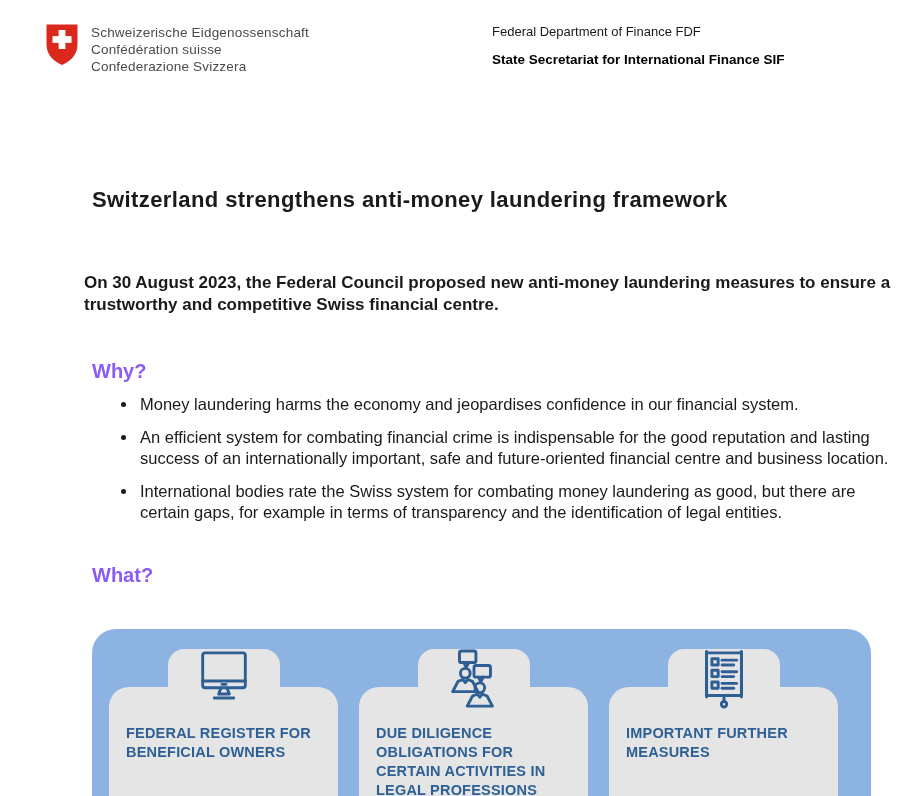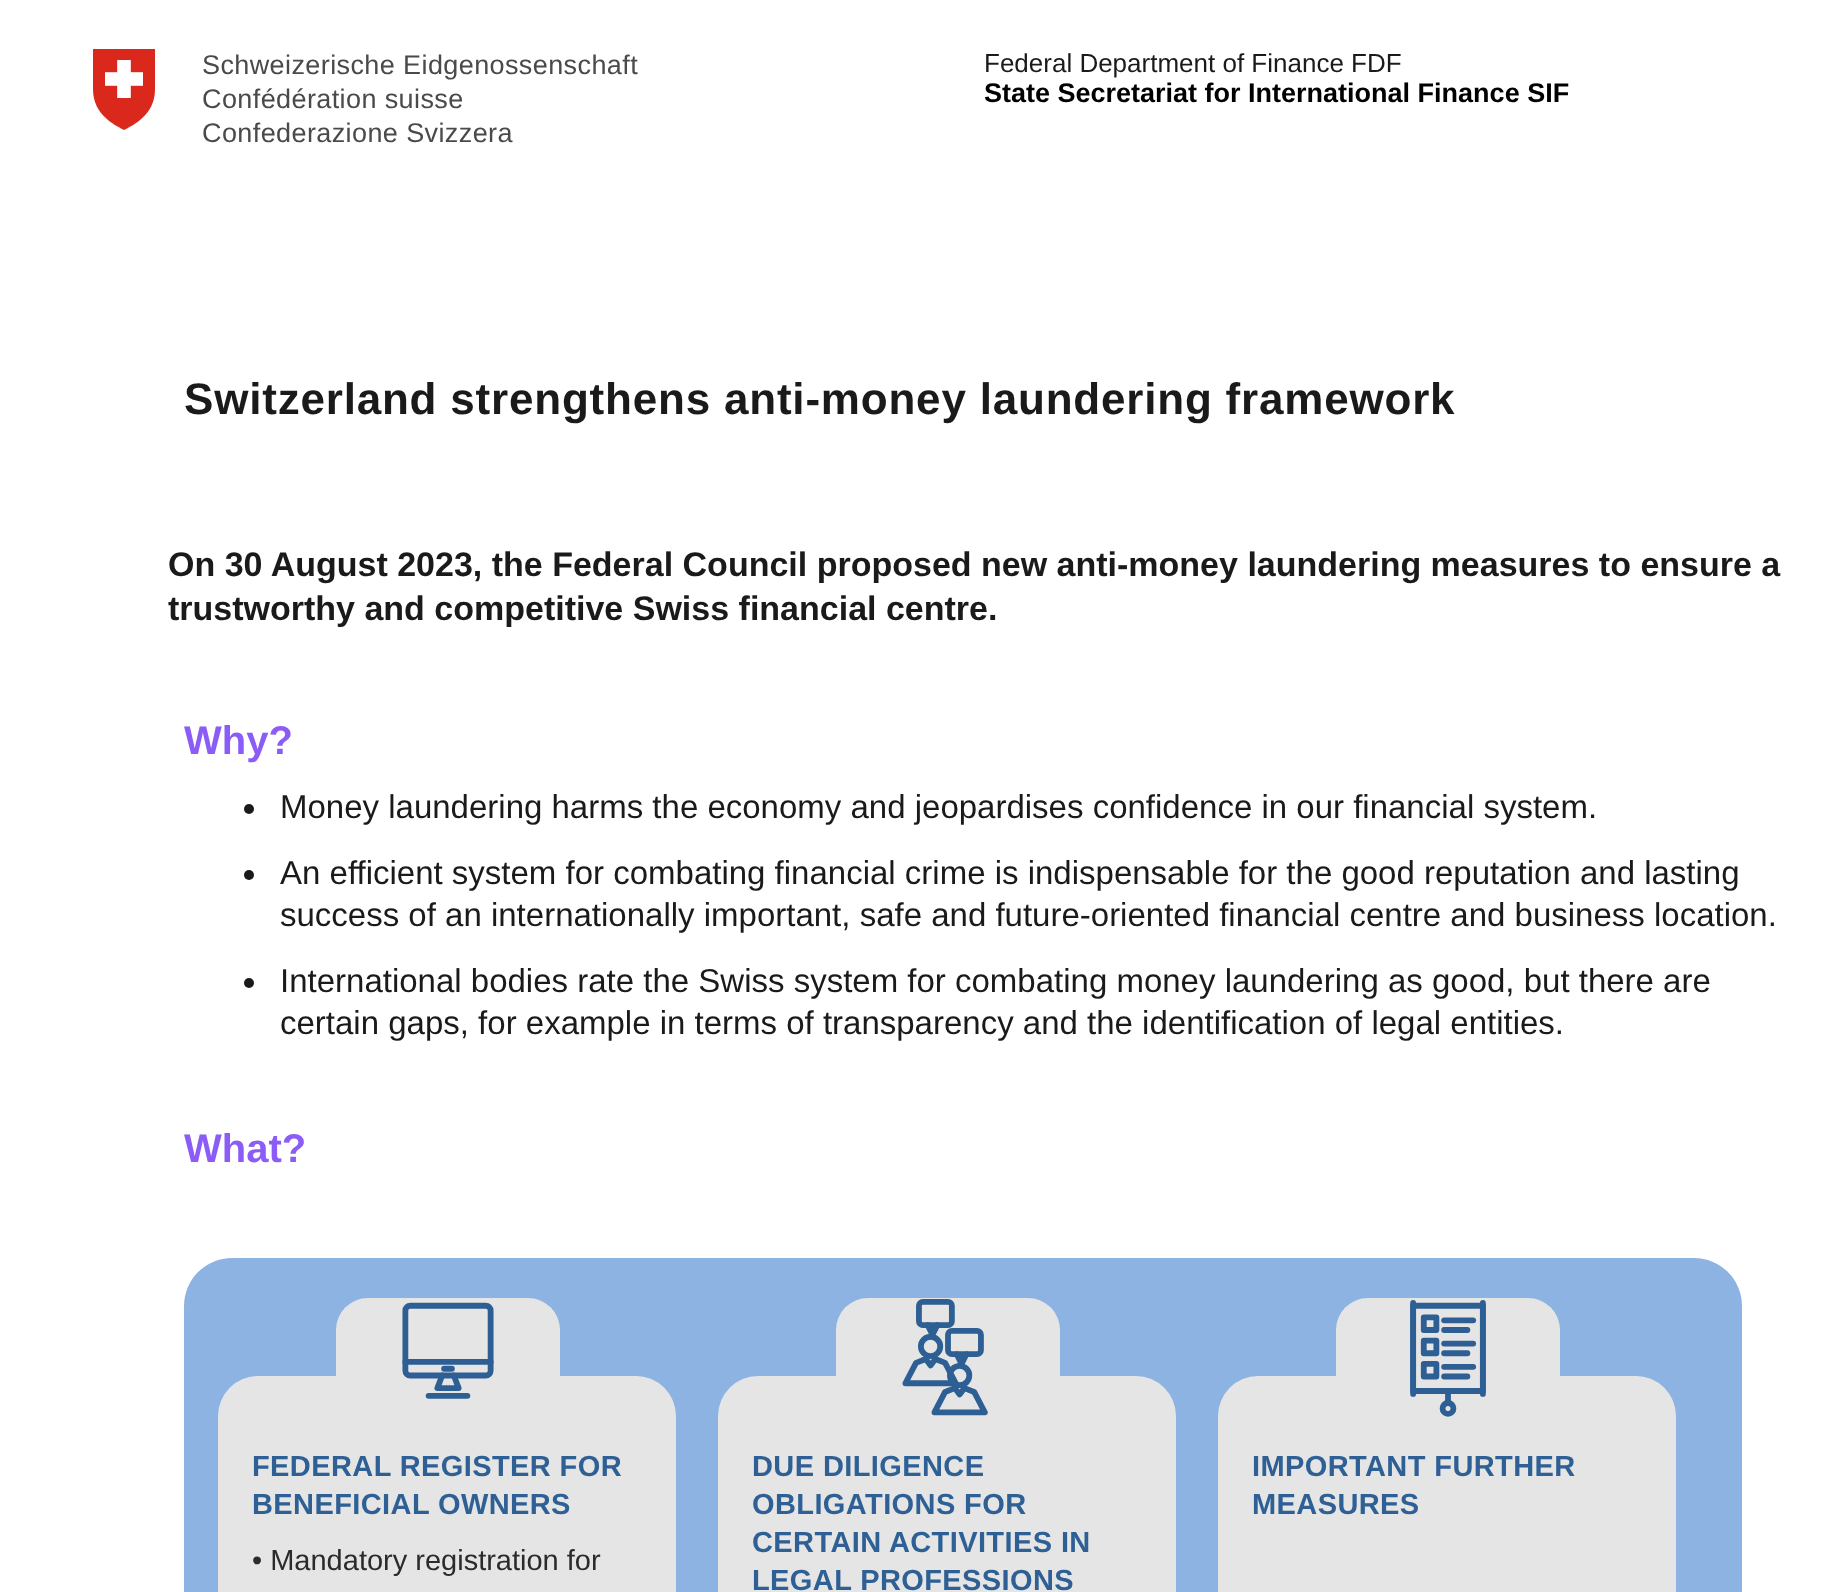--- a/index.html
+++ b/index.html
@@ -7,27 +7,27 @@
   body {
     width: 916px; height: 796px;
     background: #ffffff;
     font-family: "Liberation Sans", sans-serif;
     color: #1a1a1a;
     overflow: hidden;
     position: relative;
   }
 
   
-  .gov-logo { position: absolute; left: 45px; top: 23px; display: flex; gap: 22px; }
+  .gov-logo { position: absolute; left: 45px; top: 23px; display: flex; gap: 12px; }
   .gov-logo svg { display: block; }
   .logo-lines { font-size: 13.5px; line-height: 17.2px; color: #4a4a4a; letter-spacing: 0.2px; padding-top: 1px; }
 
   .dept-block { position: absolute; left: 492px; top: 24px; }
   .dept-line1 { font-size: 13px; color: #1a1a1a; }
-  .dept-line2 { font-size: 13.5px; font-weight: bold; color: #000; }
+  .dept-line2 { font-size: 13.5px; font-weight: bold; color: #000; margin-top: 13px; }
 
   
   .article-title {
     position: absolute; left: 92px; top: 180px; width: 770px;
     font-size: 22px; font-weight: bold; line-height: 40px; letter-spacing: 0.4px;
     color: #1a1a1a; margin: 0;
   }
   .article-lead {
     position: absolute; left: 84px; top: 272px; width: 814px;
     font-size: 17px; font-weight: bold; line-height: 22px; color: #1a1a1a;
@@ -122,21 +122,20 @@
           <rect class="ic" x="10" y="4" width="44" height="36" rx="2.5"></rect>
           <line class="ic" x1="10" y1="33" x2="54" y2="33"></line>
           <line class="ic" x1="30" y1="36.5" x2="34" y2="36.5"></line>
           <path class="ic" d="M29 40 L26.5 46.5 L37.5 46.5 L35 40"></path>
           <line class="ic" x1="22" y1="50.5" x2="42" y2="50.5" stroke-width="4.5"></line>
         </svg>
       </span>
     </div>
     <div class="info-card">
       <div class="card-title">FEDERAL REGISTER FOR BENEFICIAL OWNERS</div>
-      <div class="card-bullet">• Mandatory registration for</div>
     </div>
   </div>
 
   <div class="info-col">
     <div class="icon-tab">
       <span>
         <svg width="62" height="62" viewBox="0 0 64 64">
           <g>
             <rect class="ic" x="17" y="2" width="17" height="12" rx="2"></rect>
             <path class="ic" d="M21.5 14 L24 19 L26.5 14"></path>

